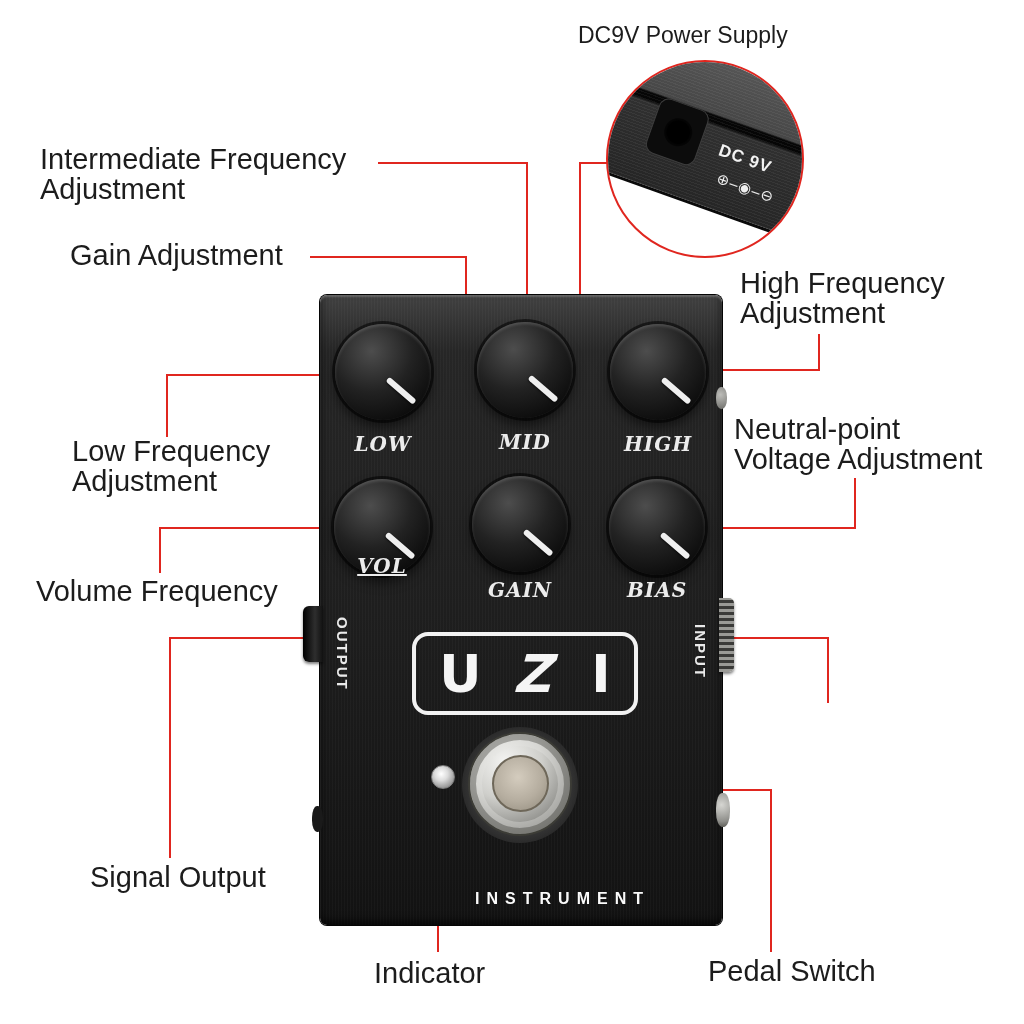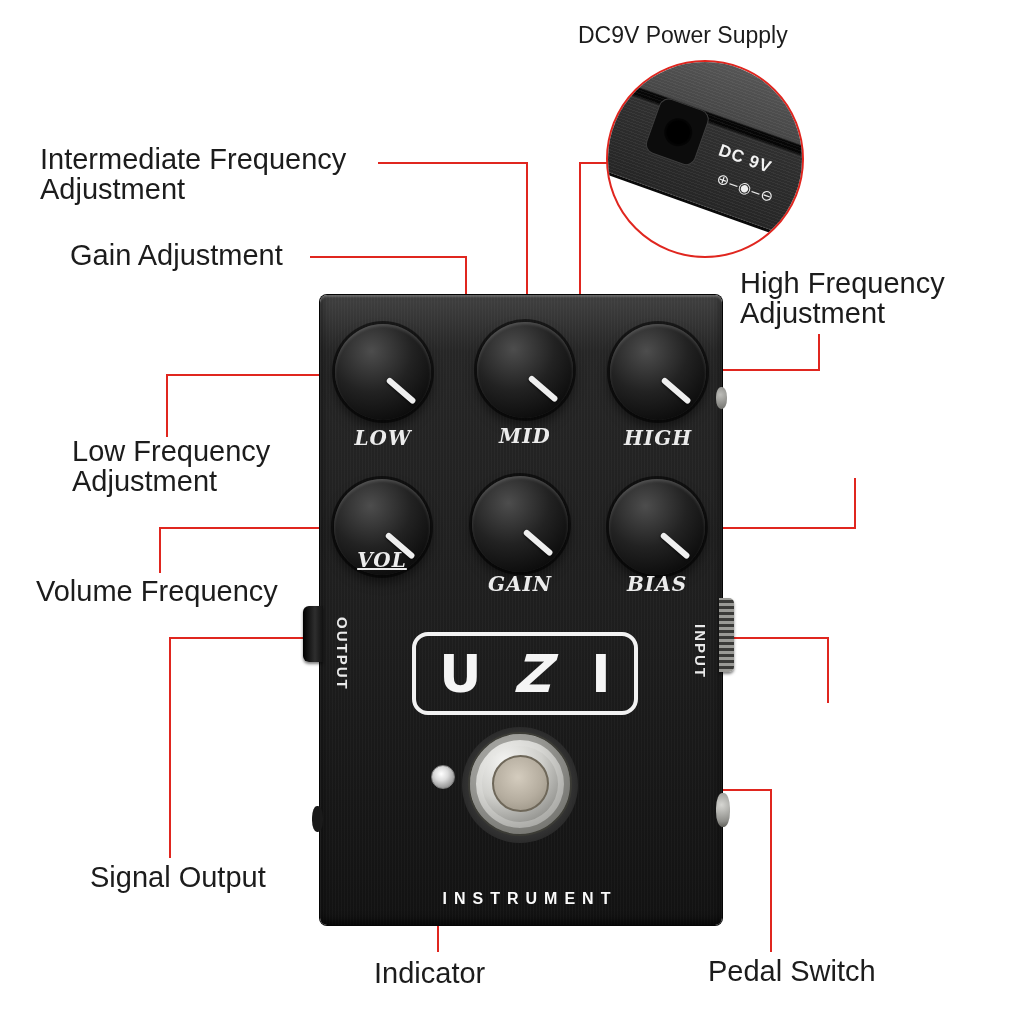--- a/index.html
+++ b/index.html
@@ -33,21 +33,21 @@
     box-shadow:0 7px 12px rgba(0,0,0,.55),inset 0 2px 3px rgba(255,255,255,.16),0 0 0 3px rgba(0,0,0,.55);
   }
   .knob .pointer{
     position:absolute;left:50%;top:50%;width:36px;height:6px;border-radius:3px;
     background:#efefef;transform-origin:0 50%;transform:rotate(41deg) translateX(6px);
     box-shadow:0 1px 2px rgba(0,0,0,.6);
   }
   .knob-label{
     position:absolute;width:96px;text-align:center;color:#ececec;
     font-family:"DejaVu Serif",serif;font-style:italic;font-weight:bold;
-    font-size:20px;letter-spacing:1px;
+    font-size:20px;letter-spacing:1px;margin-top:6px;
   }
   
   .uzi-box{
     position:absolute;left:412px;top:632px;width:226px;height:83px;
     border:4px solid #f2f2f2;border-radius:16px;box-sizing:border-box;
     display:flex;align-items:center;justify-content:center;gap:36px;
   }
   .uzi-letter{
     color:#f5f5f5;font-size:52px;font-weight:800;font-family:"DejaVu Sans",sans-serif;
     line-height:1;
@@ -91,21 +91,21 @@
     border:1px solid #7c7c7c;box-sizing:border-box;
   }
   
   .brand{
     position:absolute;left:410px;top:818px;width:240px;text-align:center;color:#f0f0f0;
     font-family:"DejaVu Serif",serif;line-height:1;
   }
   .brand .big{font-size:76px;}
   .brand .rest{font-size:59px;letter-spacing:5px;}
   .brand-sub{
-    position:absolute;left:410px;top:890px;width:240px;text-align:center;color:#fafafa;
+    position:absolute;left:410px;top:890px;width:240px;text-align:right;color:#fafafa;
     font-size:16px;font-weight:bold;letter-spacing:7px;
   }
   
   .inset{
     position:absolute;left:606px;top:60px;width:194px;height:194px;border-radius:50%;
     border:2px solid #e0261f;box-sizing:content-box;overflow:hidden;background:#fff;
   }
   .inset .slab{
     position:absolute;left:-20px;top:-137px;width:340px;height:240px;
     transform:rotate(19.6deg);transform-origin:0 100%;
@@ -152,20 +152,24 @@
 
   <div class="ann" style="left:36px;top:576px;">Volume Frequency</div>
 
   <div class="ann" style="left:90px;top:862px;">Signal Output</div>
 
   <div class="ann" style="left:374px;top:958px;">Indicator</div>
 
   <div class="ann" style="left:708px;top:956px;">Pedal Switch</div>
 
 
+  <div class="ann" style="left:734px;top:414px;">
+    <div>Neutral-point</div>
+    <div>Voltage Adjustment</div>
+  </div>
 
   <div class="ann" style="left:740px;top:268px;">
     <div>High Frequency</div>
     <div>Adjustment</div>
   </div>
 
   <div class="hline" style="left:378px;top:162px;width:150px;"></div>
   <div class="vline" style="left:526px;top:162px;height:206px;"></div>
 
   <div class="hline" style="left:310px;top:256px;width:157px;"></div>

